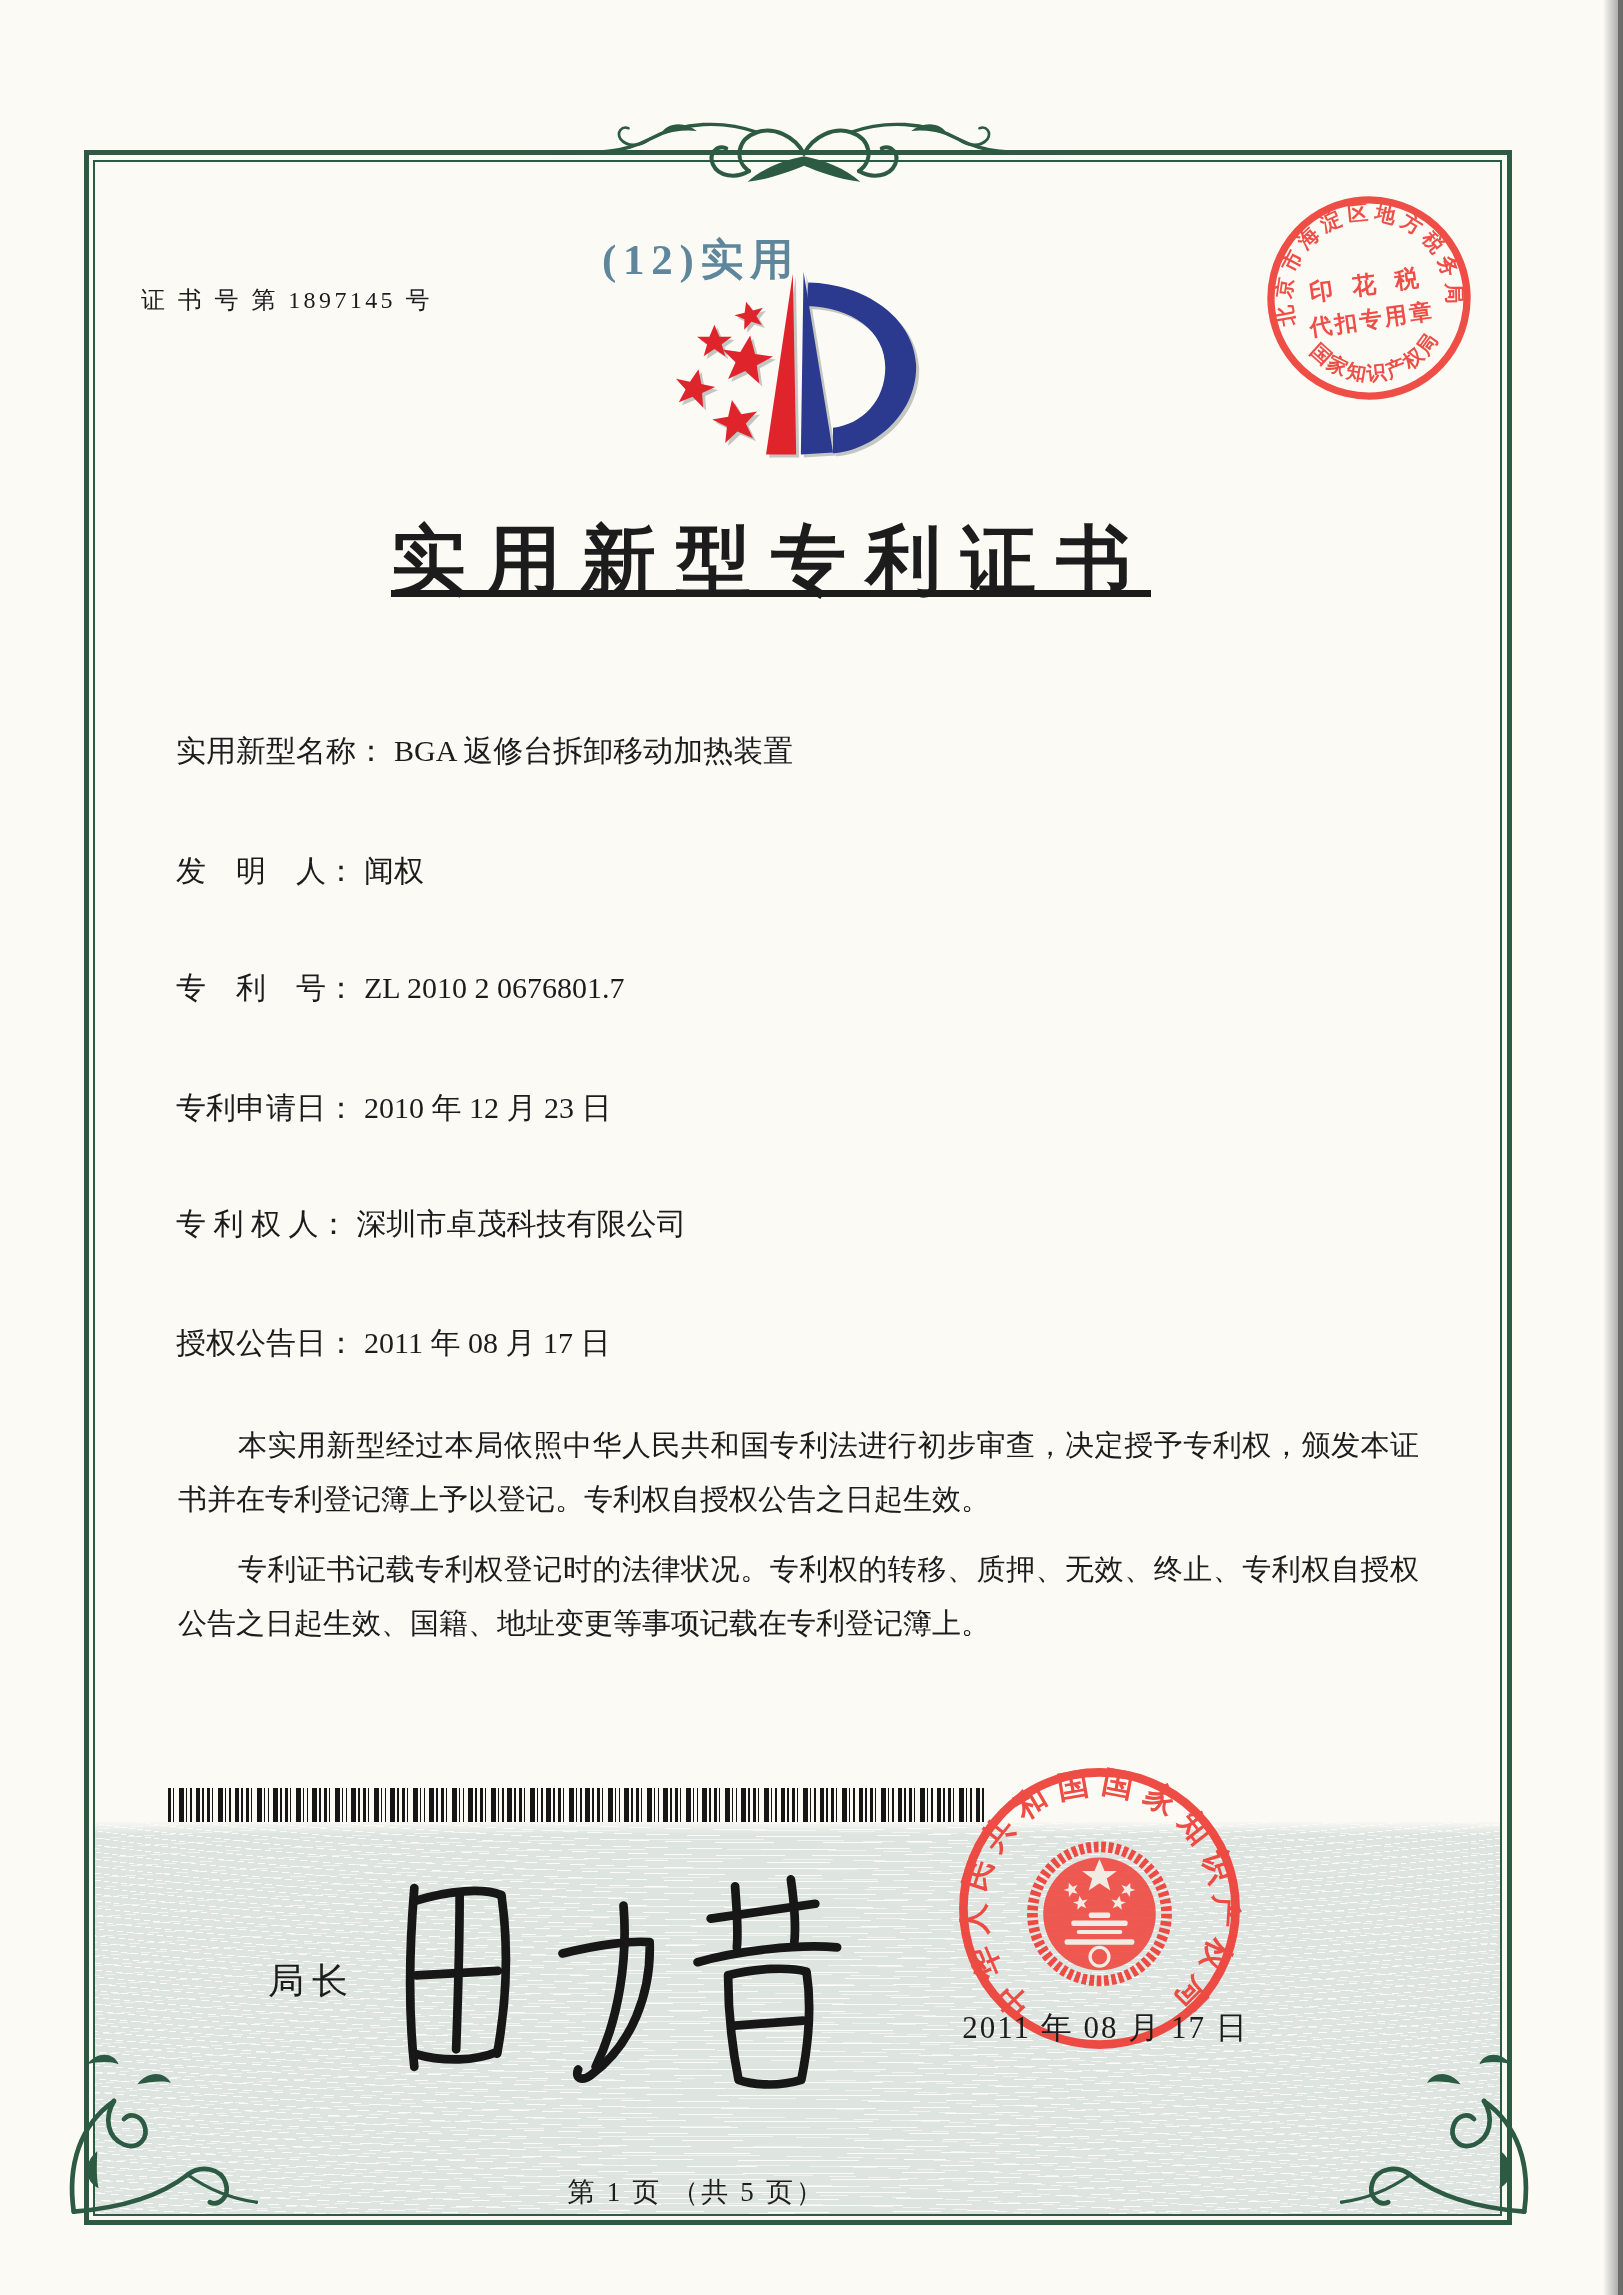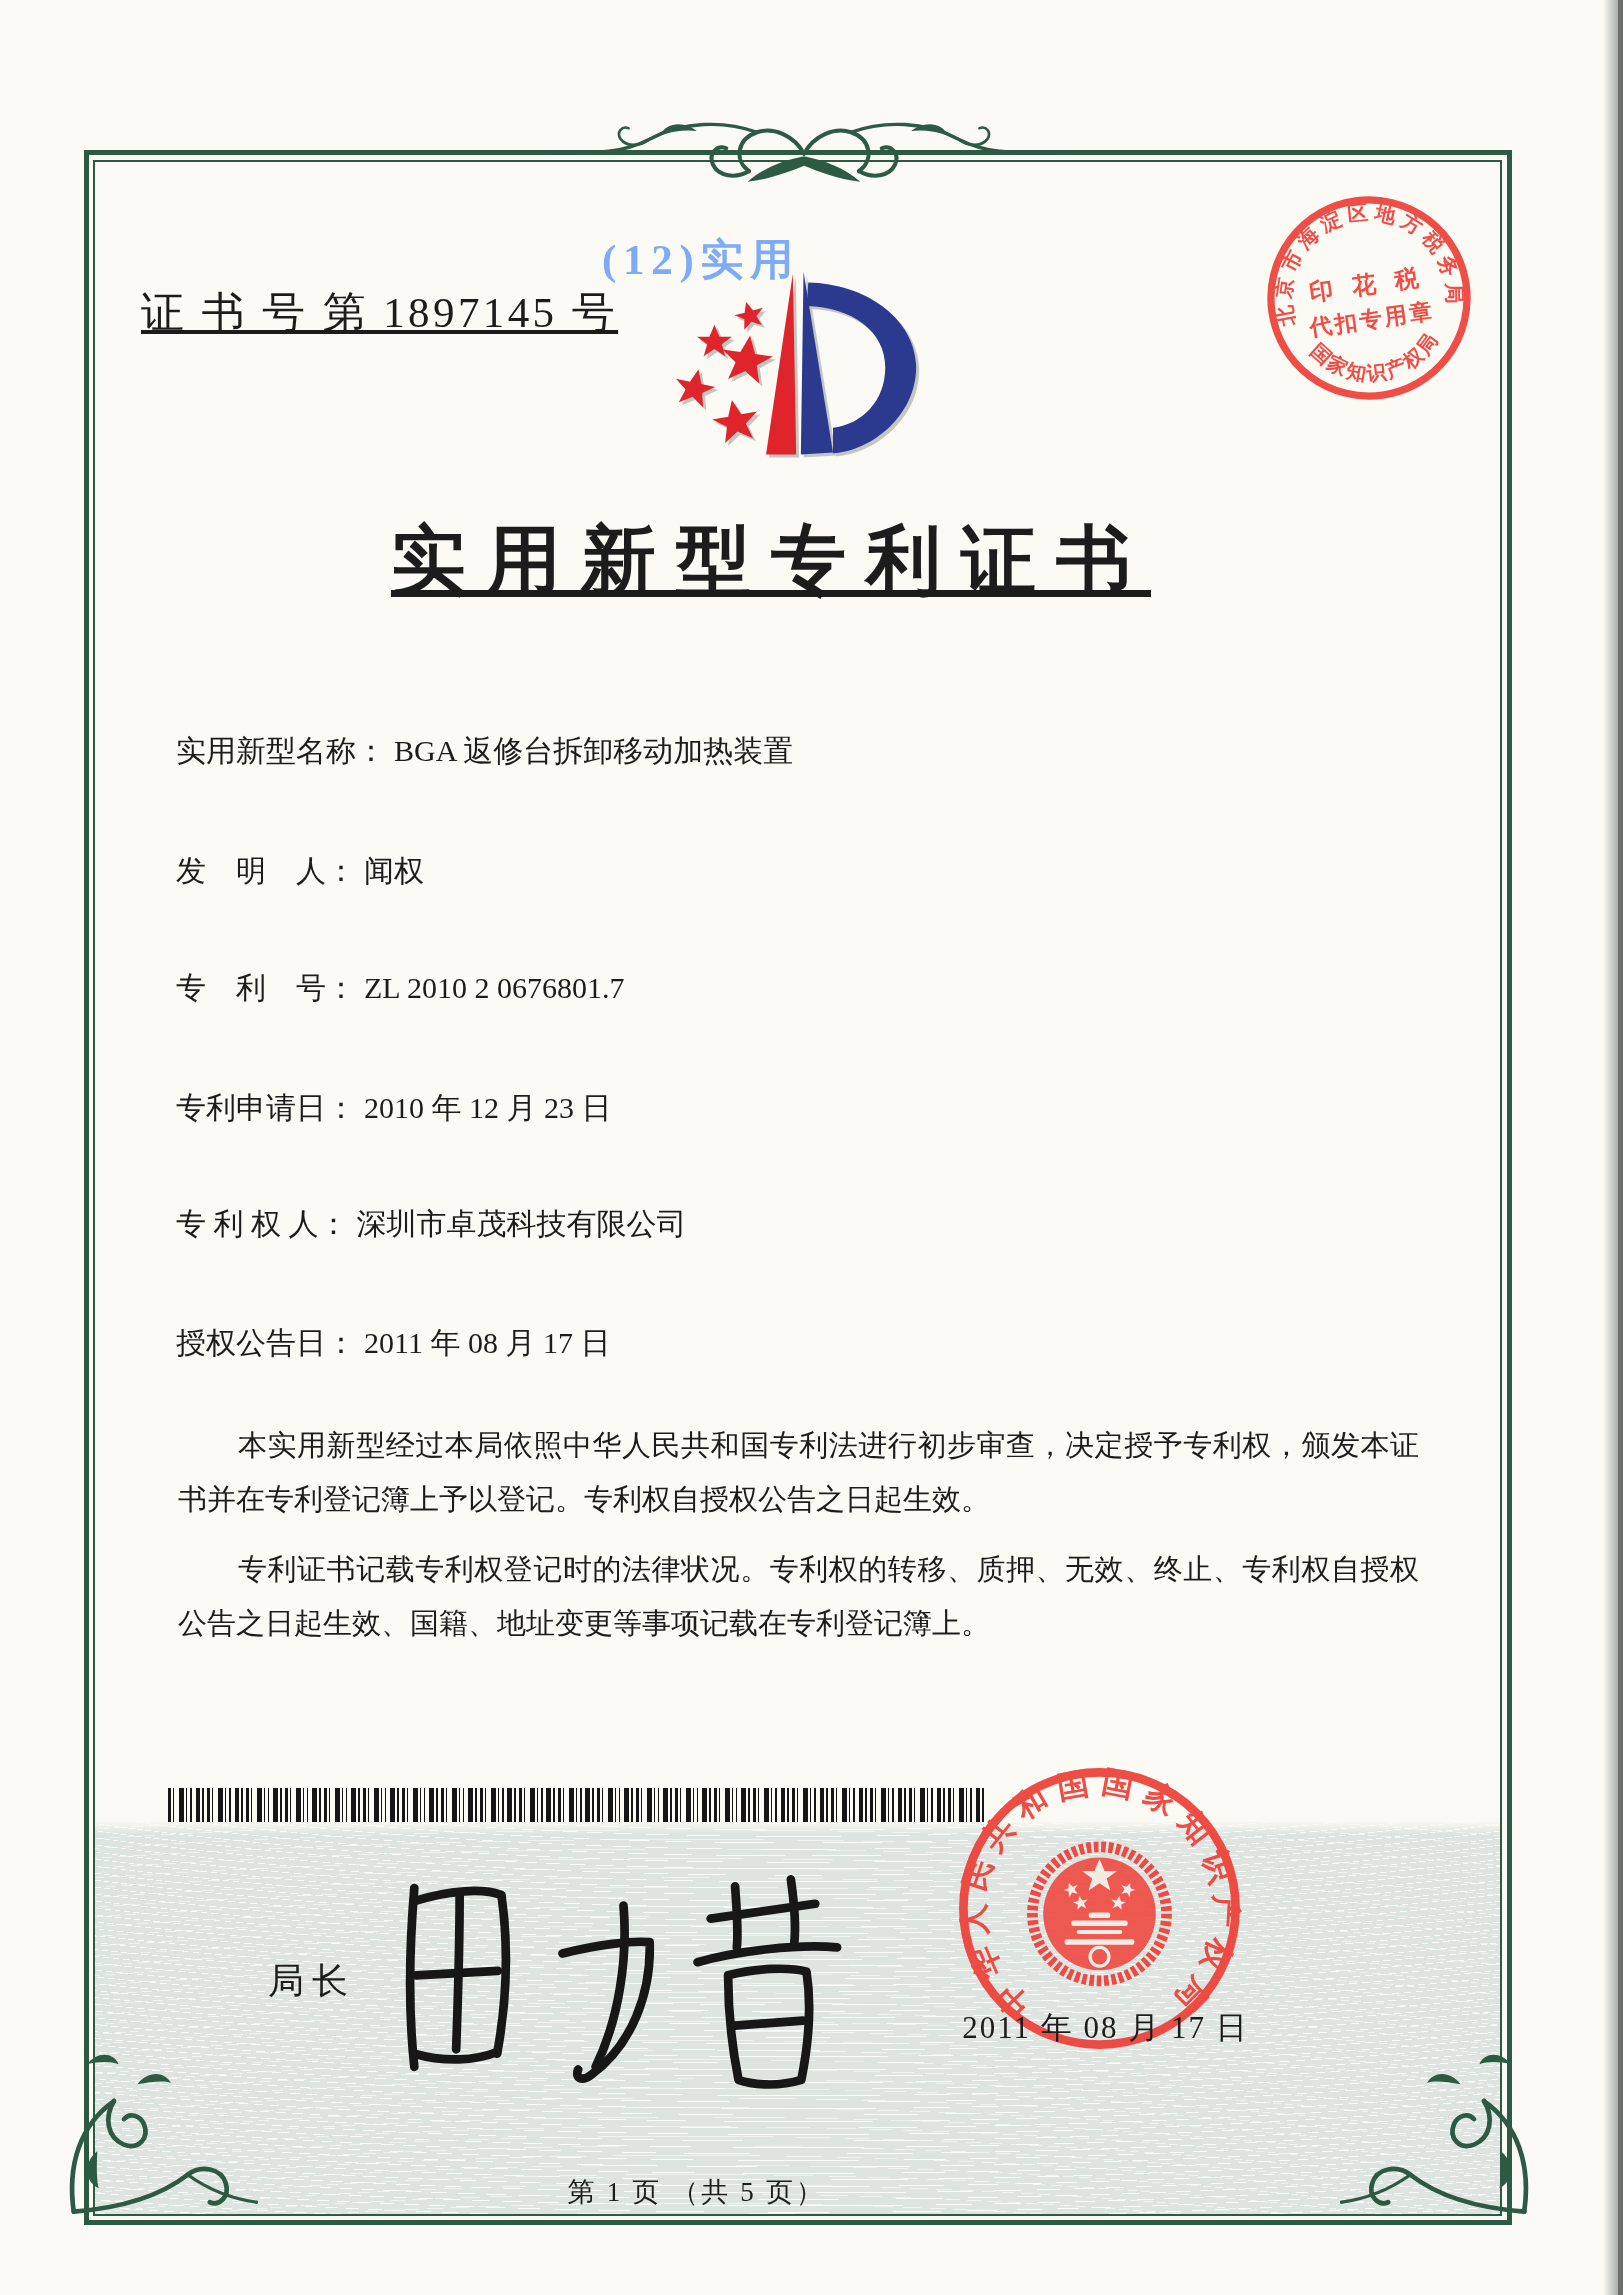--- a/index.html
+++ b/index.html
@@ -30,23 +30,23 @@
   .band{
     position:absolute;left:95px;top:1822px;width:1407px;height:393px;z-index:1;
     background-color:#dee5e0;
     background-image:
       repeating-radial-gradient(ellipse 1273px 375px at 50% -115%, rgba(255,255,255,0) 0 20px, rgba(255,255,255,.85) 20px 22px),
       repeating-radial-gradient(ellipse 1542px 509px at 42% 265%, rgba(255,255,255,0) 0 27px, rgba(255,255,255,.55) 27px 29px);
   }
   .band:before{content:"";position:absolute;left:0;top:0;width:100%;height:12px;
     background:linear-gradient(to bottom, rgba(251,250,245,.9), rgba(251,250,245,0));}
   
-  .cert-no{position:absolute;left:141px;top:284px;font-size:43px;letter-spacing:3.4px;z-index:5;text-decoration:underline;}
+  .cert-no{position:absolute;left:141px;top:284px;font-size:24px;letter-spacing:3.4px;z-index:5;}
   .ghost{position:absolute;left:602px;top:231px;font-size:43px;letter-spacing:6.7px;
-    color:#3b82f6;opacity:.65;z-index:2;font-weight:700;}
+    color:#0c4a6e;opacity:.65;z-index:2;font-weight:700;}
   .title{position:absolute;left:0;top:511px;width:1542px;text-align:center;
     font-size:75px;font-weight:700;letter-spacing:20px;z-index:5;text-decoration:underline;}
   .field{position:absolute;left:176px;font-size:30px;z-index:5;white-space:nowrap;text-align:right;}
   .f1{top:731px}.f2{top:851px}.f3{top:968px}.f4{top:1088px}.f5{top:1204px}.f6{top:1323px}
   .fv{margin-left:8px;}
   .body-text{position:absolute;left:162px;top:1402px;width:1273px;z-index:5;
     font-size:29px;line-height:54px;text-align:justify;}
   .body-text p{margin:16px;text-indent:60px;}
   
   .barcode{position:absolute;left:168px;top:1788px;width:818px;height:34px;z-index:2;

